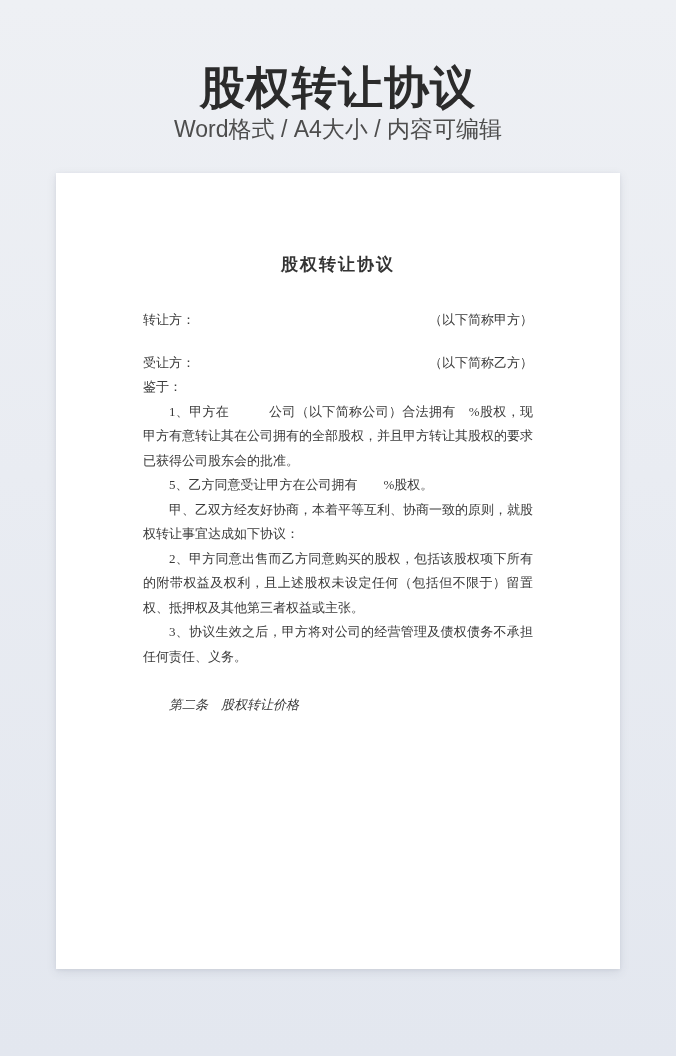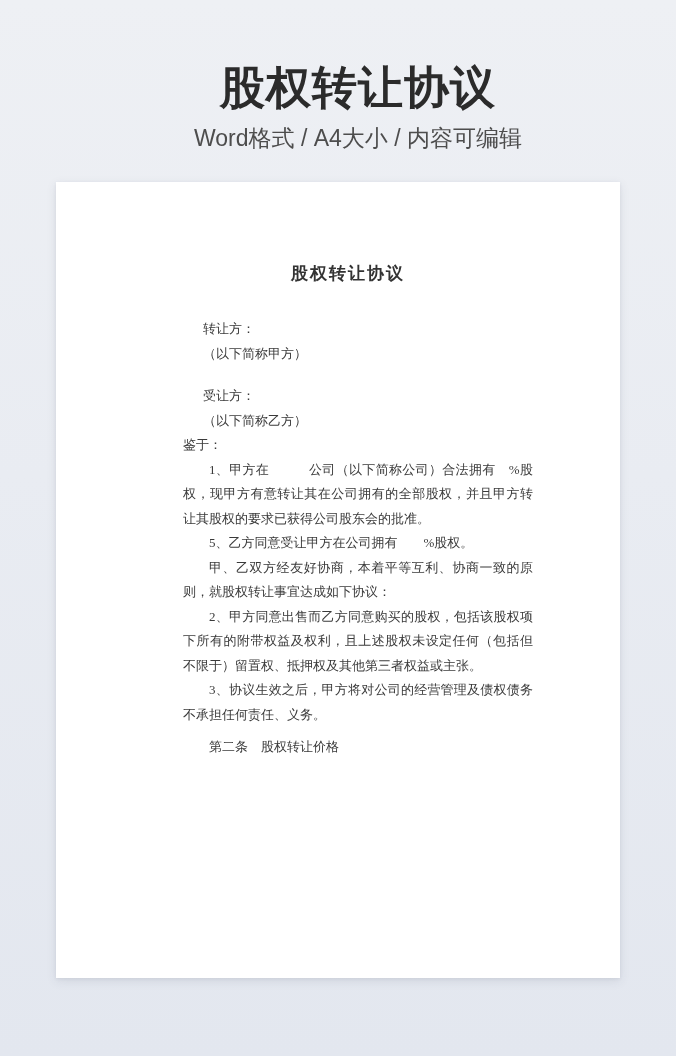--- a/index.html
+++ b/index.html
@@ -1,36 +1,35 @@
 <!DOCTYPE html>
 <html><head>
 <meta charset="utf-8">
 <style>
-  * { box-sizing: border-box; padding-left: 20px; }
+  * { box-sizing: border-box; }
   html, body { margin: 0; padding: 0; }
   body {
     width: 676px;
     height: 1056px;
     background: linear-gradient(180deg, #eef0f4 0%, #e9ecf2 45%, #e3e7ef 100%);
     font-family: "Liberation Sans", "DejaVu Sans", sans-serif;
     overflow: hidden;
   }
   .header {
     padding-top: 62px;
     text-align: center;
   }
   .header-title {
     font-size: 45px;
     line-height: 52px;
     font-weight: 700;
     color: #2b2b2b;
     letter-spacing: 1px;
   }
   .header-subtitle {
-    margin-top: 9px;
     font-size: 23px;
     line-height: 30px;
     font-weight: 400;
     color: #4d4d4d;
   }
   .page {
     width: 564px;
     height: 796px;
     margin: 29px auto 0 auto;
     background: #ffffff;
@@ -48,32 +47,31 @@
     color: #333333;
   }
   .doc-body {
     font-size: 13px;
     line-height: 24.5px;
   }
   .party-row {
     display: flex;
     justify-content: space-between;
     align-items: baseline;
-    flex-direction: column;
   }
   .party-row.first { margin-top: 29px; }
   .party-row.second { margin-top: 18px; }
   .whereas-label { margin-top: 18px; }
   .doc-body p {
     margin: 0;
     text-align: justify;
   }
   .indent { text-indent: 2em; }
   .section-heading { margin-top: 19px; text-indent: 2em; }
-  .section-heading.second { margin-top: 8px; }
+  .section-heading.second { margin-top: 24px; font-style: italic; }
 </style>
 </head>
 <body>
 
 <div class="header">
   <div class="header-title">股权转让协议</div>
   <div class="header-subtitle">Word格式 / A4大小 / 内容可编辑</div>
 </div>
 
 <div class="page">

